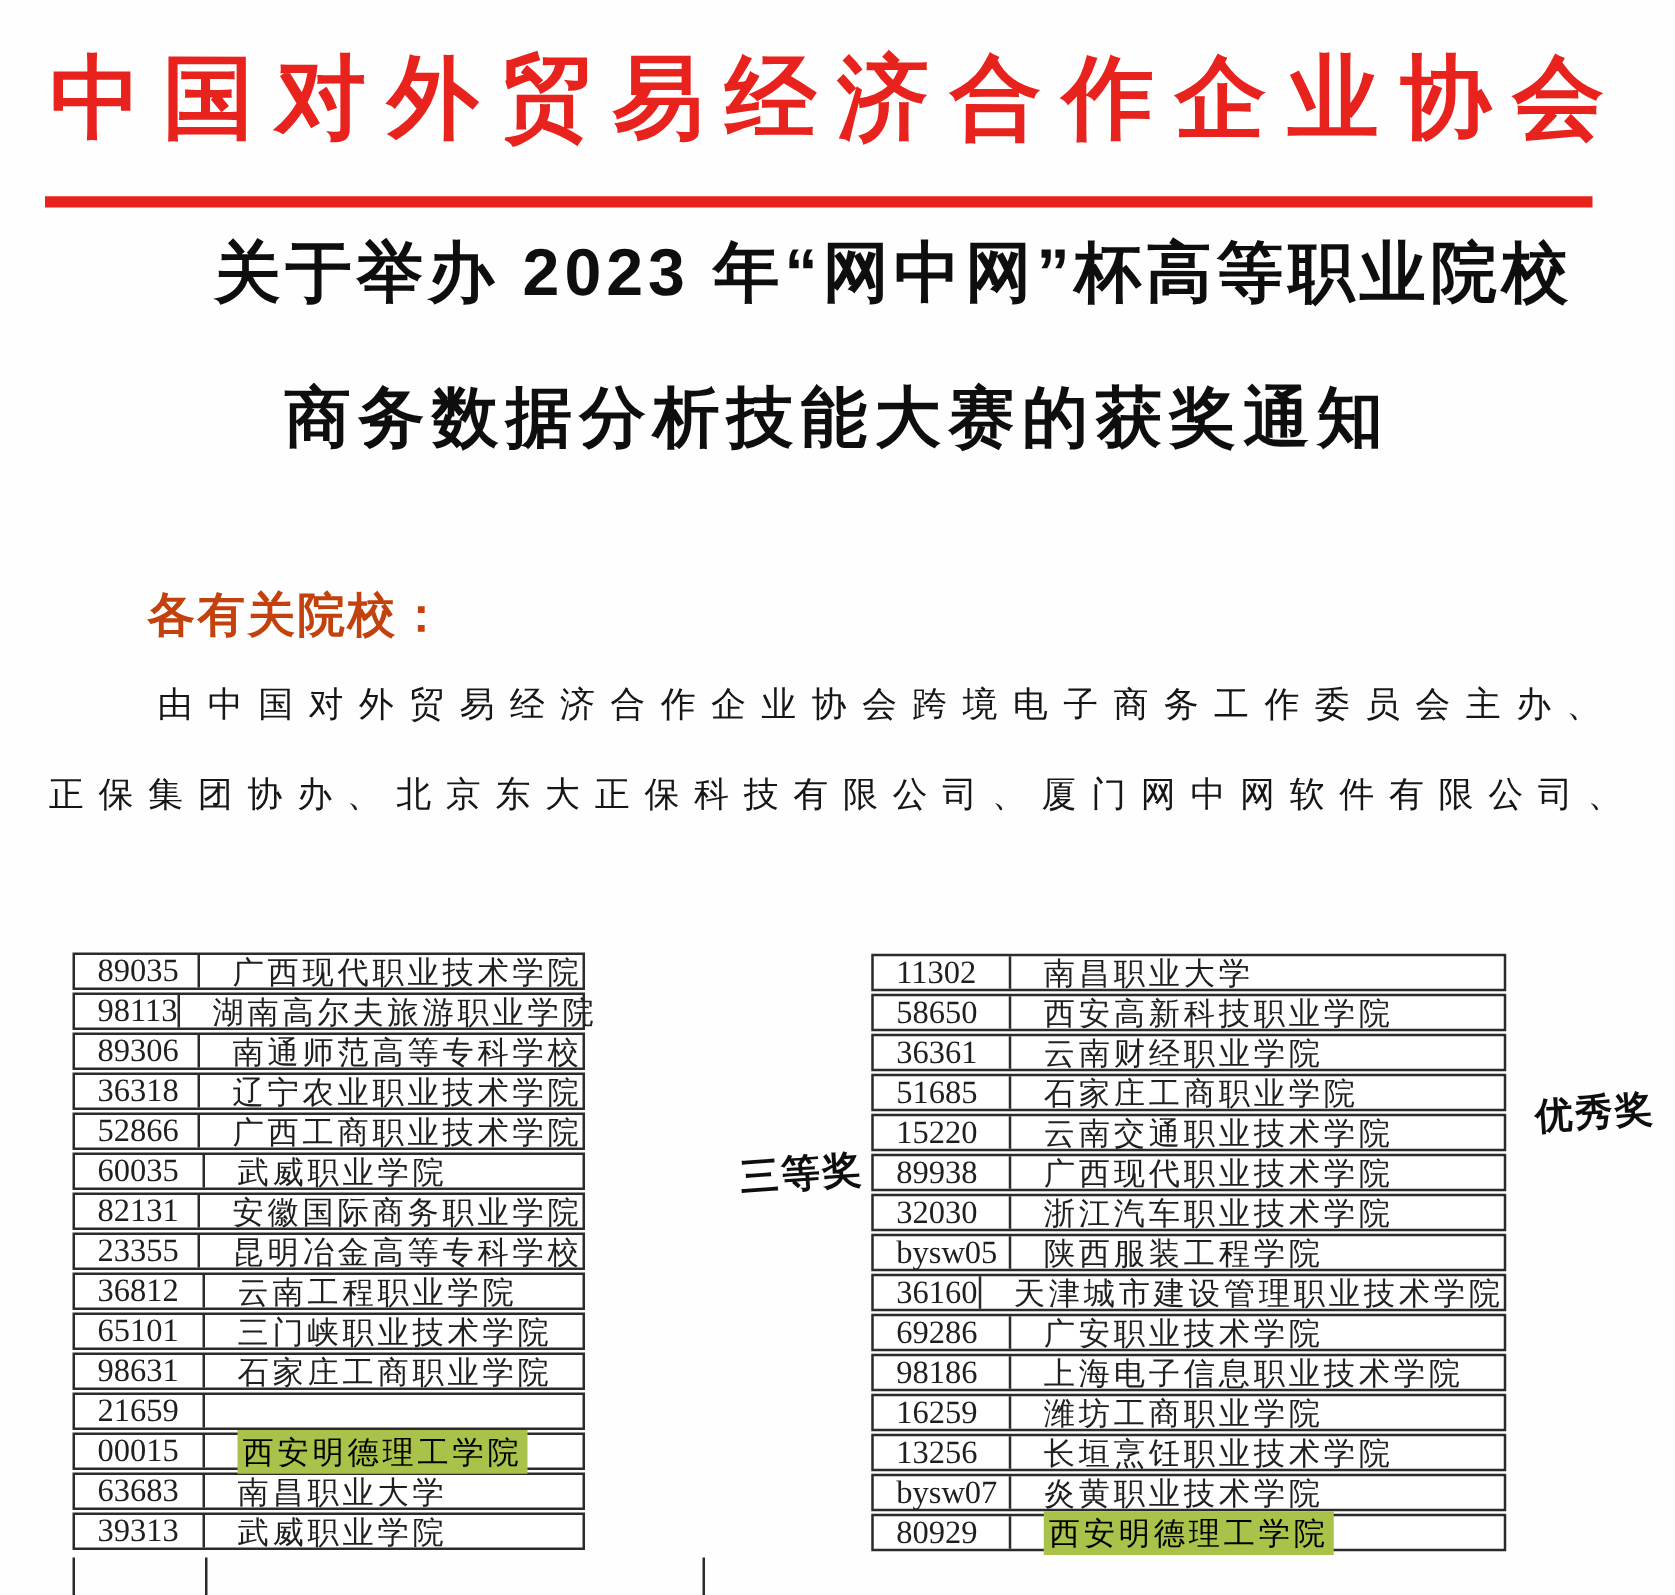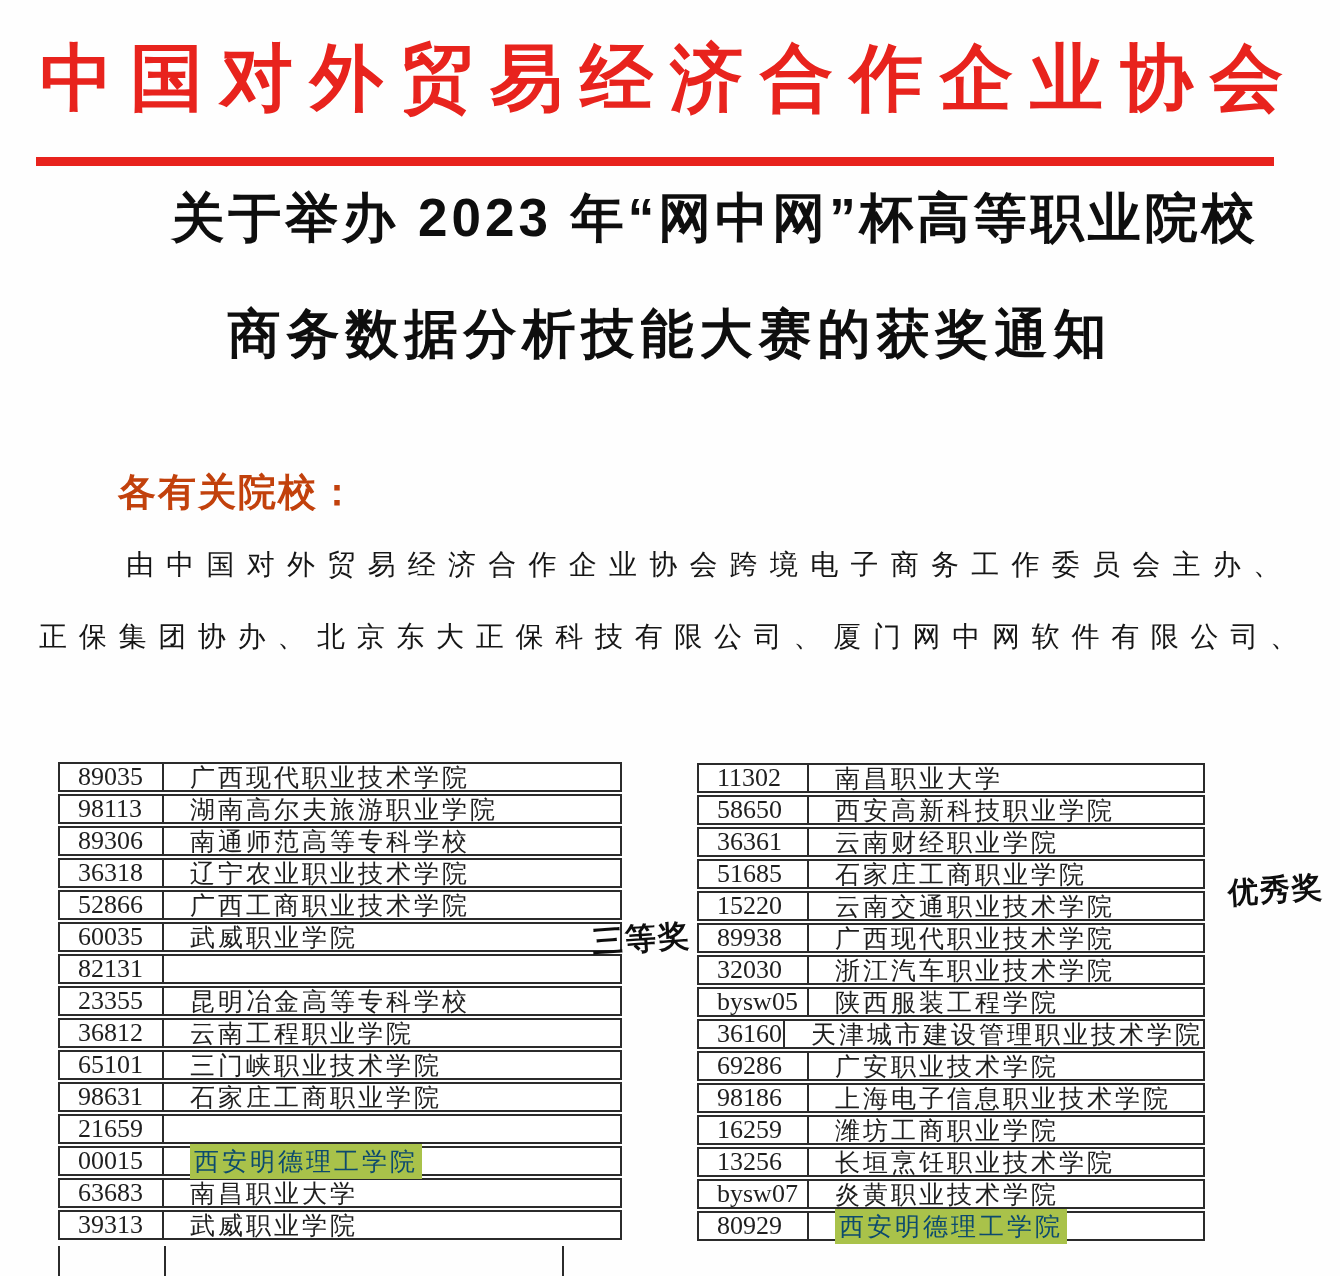--- a/index.html
+++ b/index.html
@@ -46,36 +46,36 @@
   .body-line{
     position:absolute;margin:0;
     font-size:28px;color:var(--ink);letter-spacing:3px;line-height:1.1;
     text-align:justify;text-align-last:justify;text-justify:inter-character;
   }
   .b1{top:550px;left:126px;width:1158px;}
   .b2{top:622px;left:39px;width:1262px;}
 
   
   .w-table{position:absolute;}
-  .w-left{left:58px;top:762px;width:564px;}
+  .w-left{left:58px;top:762px;width:410px;}
   .w-right{left:697px;top:763px;width:508px;}
   .t-row{
     box-sizing:border-box;height:30px;margin-bottom:2px;
     border:2px solid var(--border-dark);
     display:flex;background:#fff;
   }
   .t-row:last-child{margin-bottom:0;}
   .cell{display:flex;align-items:center;box-sizing:border-box;height:100%;white-space:nowrap;overflow:visible;}
   .cell.code{
     width:104px;border-right:2px solid var(--border-dark);
     padding-left:18px;font-size:26px;color:#1f1f1f;
   }
   .w-right .cell.code{width:110px;}
   .cell.name{flex:1;padding-left:26px;font-size:25px;letter-spacing:3px;color:#1f1f1f;}
-  .hl{background:var(--highlight-green);padding:1px 4px;color:#0c4a6e;}
+  .hl{background:var(--highlight-green);padding:1px 4px;color:#000000;}
 
   
   .stub{
     position:absolute;left:58px;top:1246px;width:506px;height:30px;
     box-sizing:border-box;
     border-left:2px solid var(--border-dark);
     border-right:2px solid var(--border-dark);
   }
   .stub::before{
     content:"";position:absolute;left:104px;top:0;bottom:0;width:2px;
@@ -139,20 +139,23 @@
         </div>
       </div>
       <div class="t-row">
         <div class="cell code">60035</div>
         <div class="cell name">
           <span>武威职业学院</span>
         </div>
       </div>
       <div class="t-row">
         <div class="cell code">82131</div>
+        <div class="cell name">
+          <span>安徽国际商务职业学院</span>
+        </div>
       </div>
       <div class="t-row">
         <div class="cell code">23355</div>
         <div class="cell name">
           <span>昆明冶金高等专科学校</span>
         </div>
       </div>
       <div class="t-row">
         <div class="cell code">36812</div>
         <div class="cell name">

